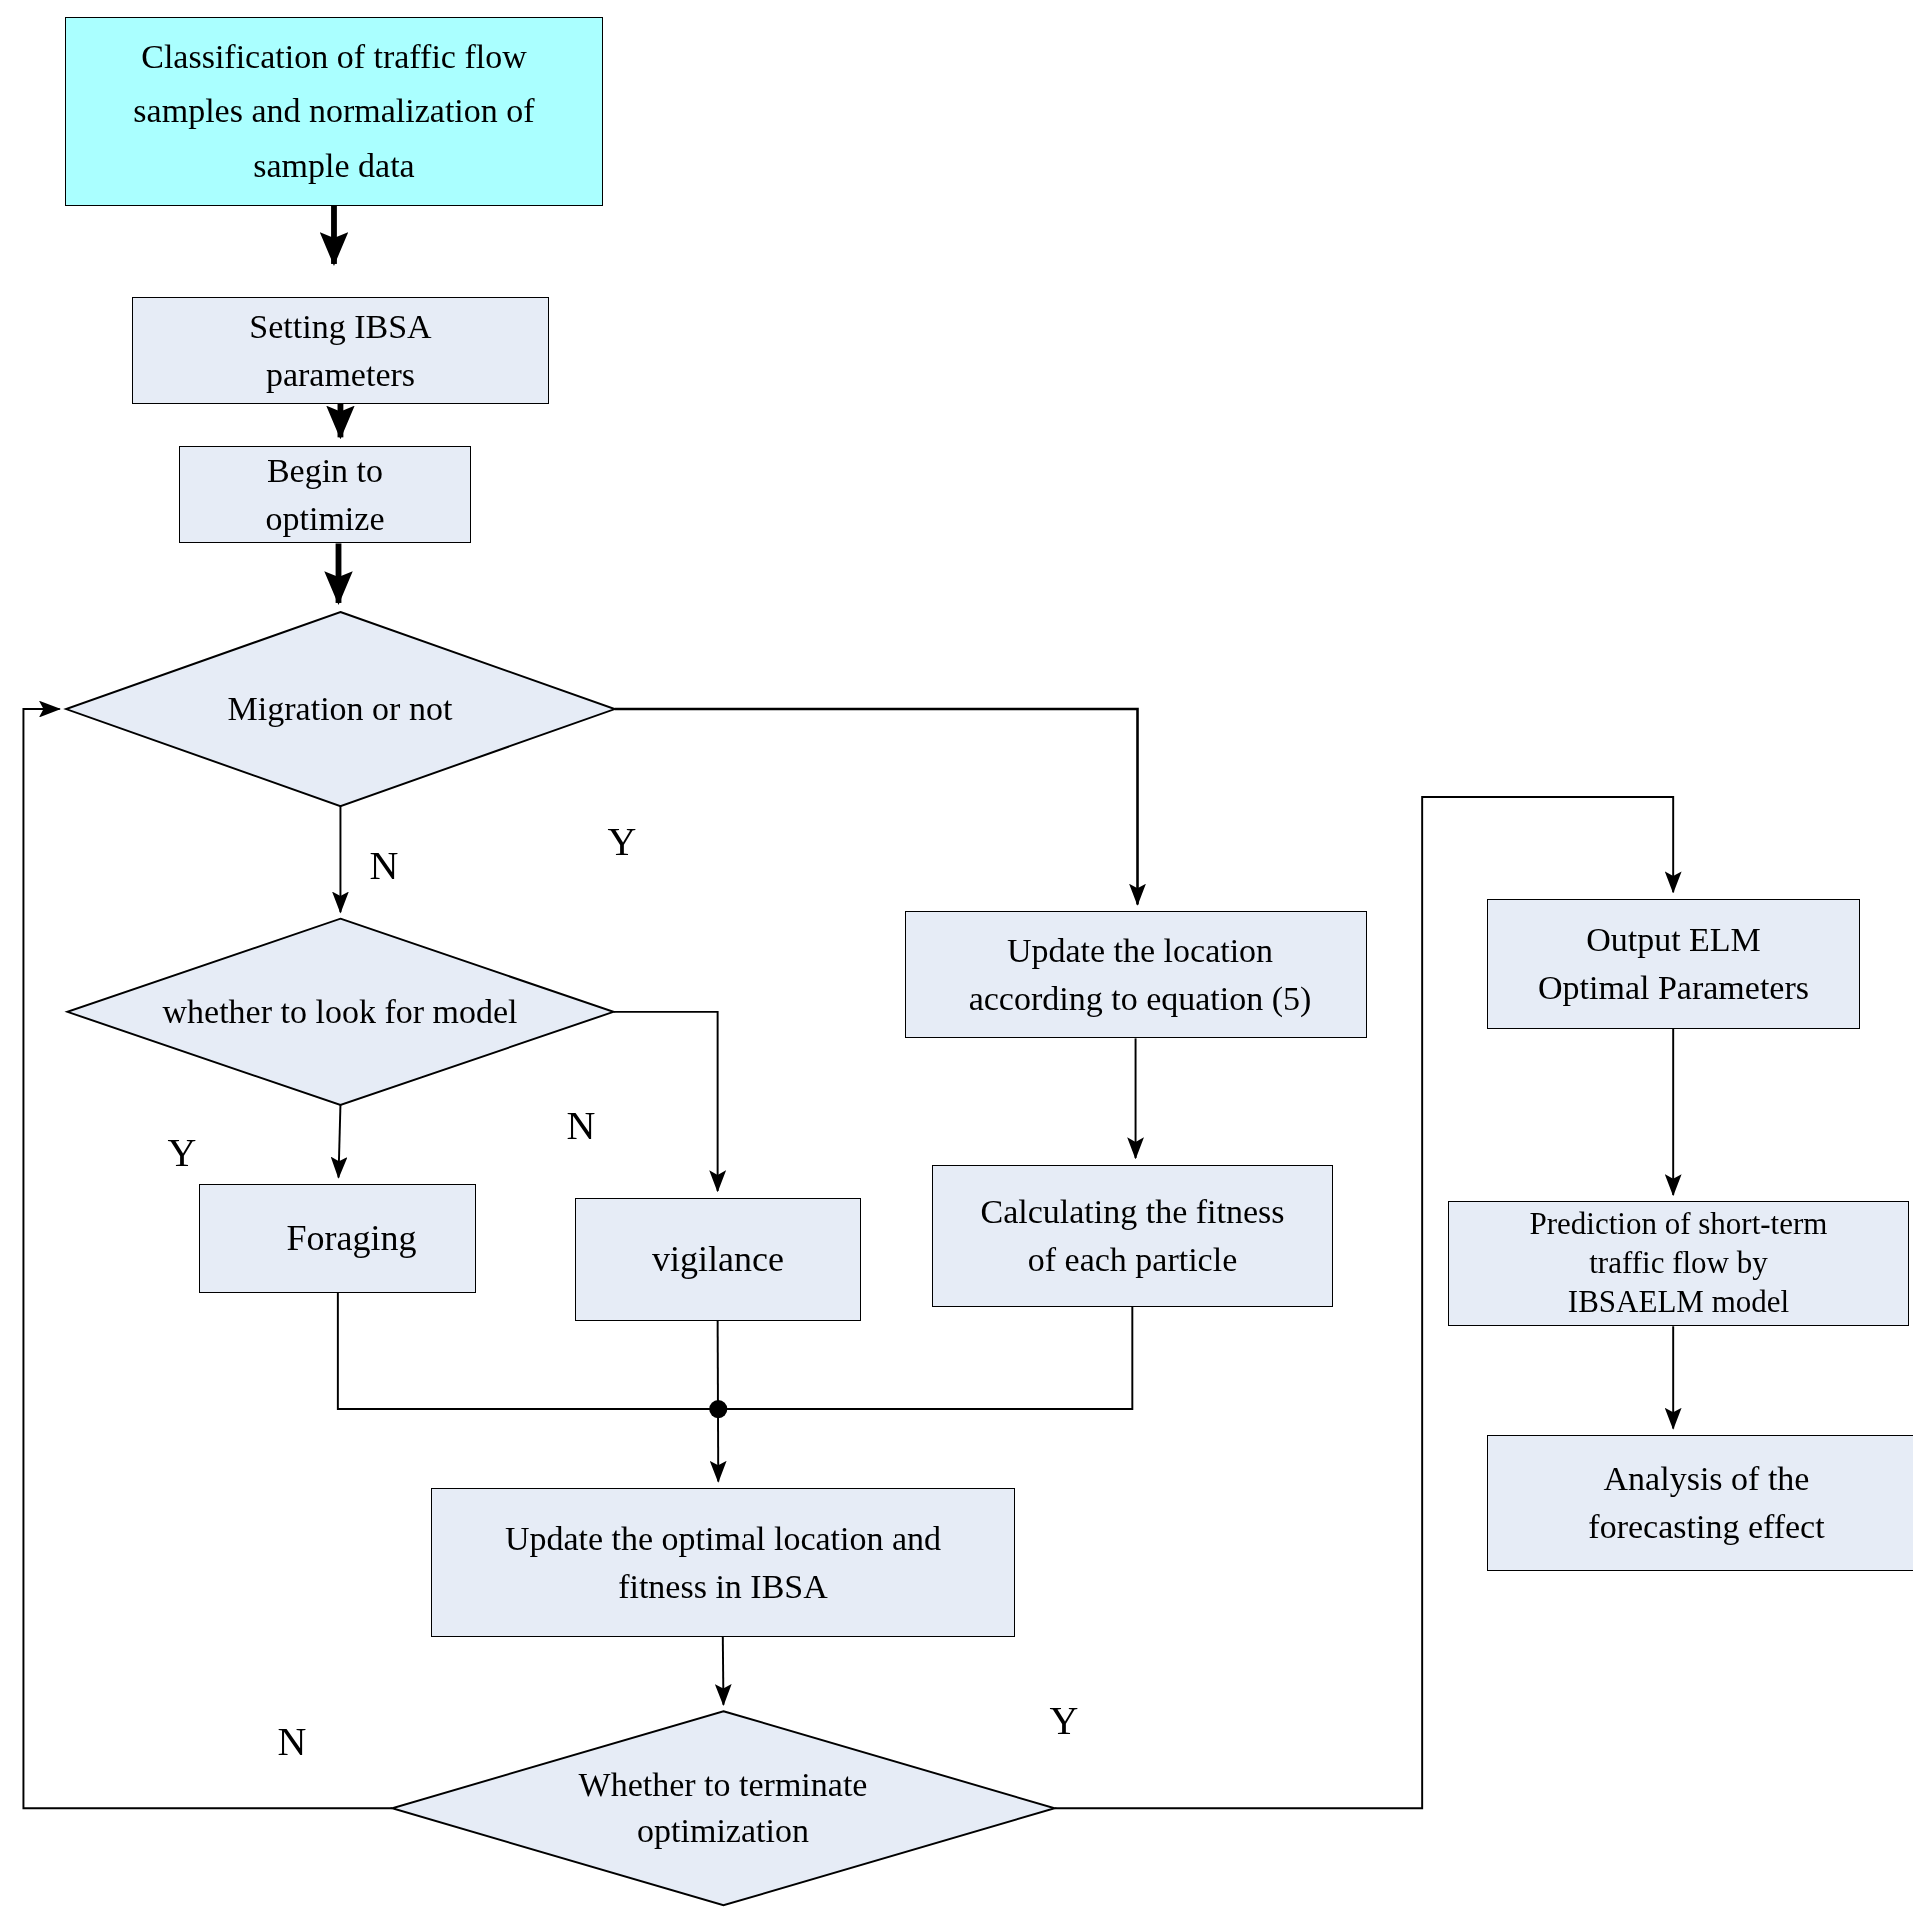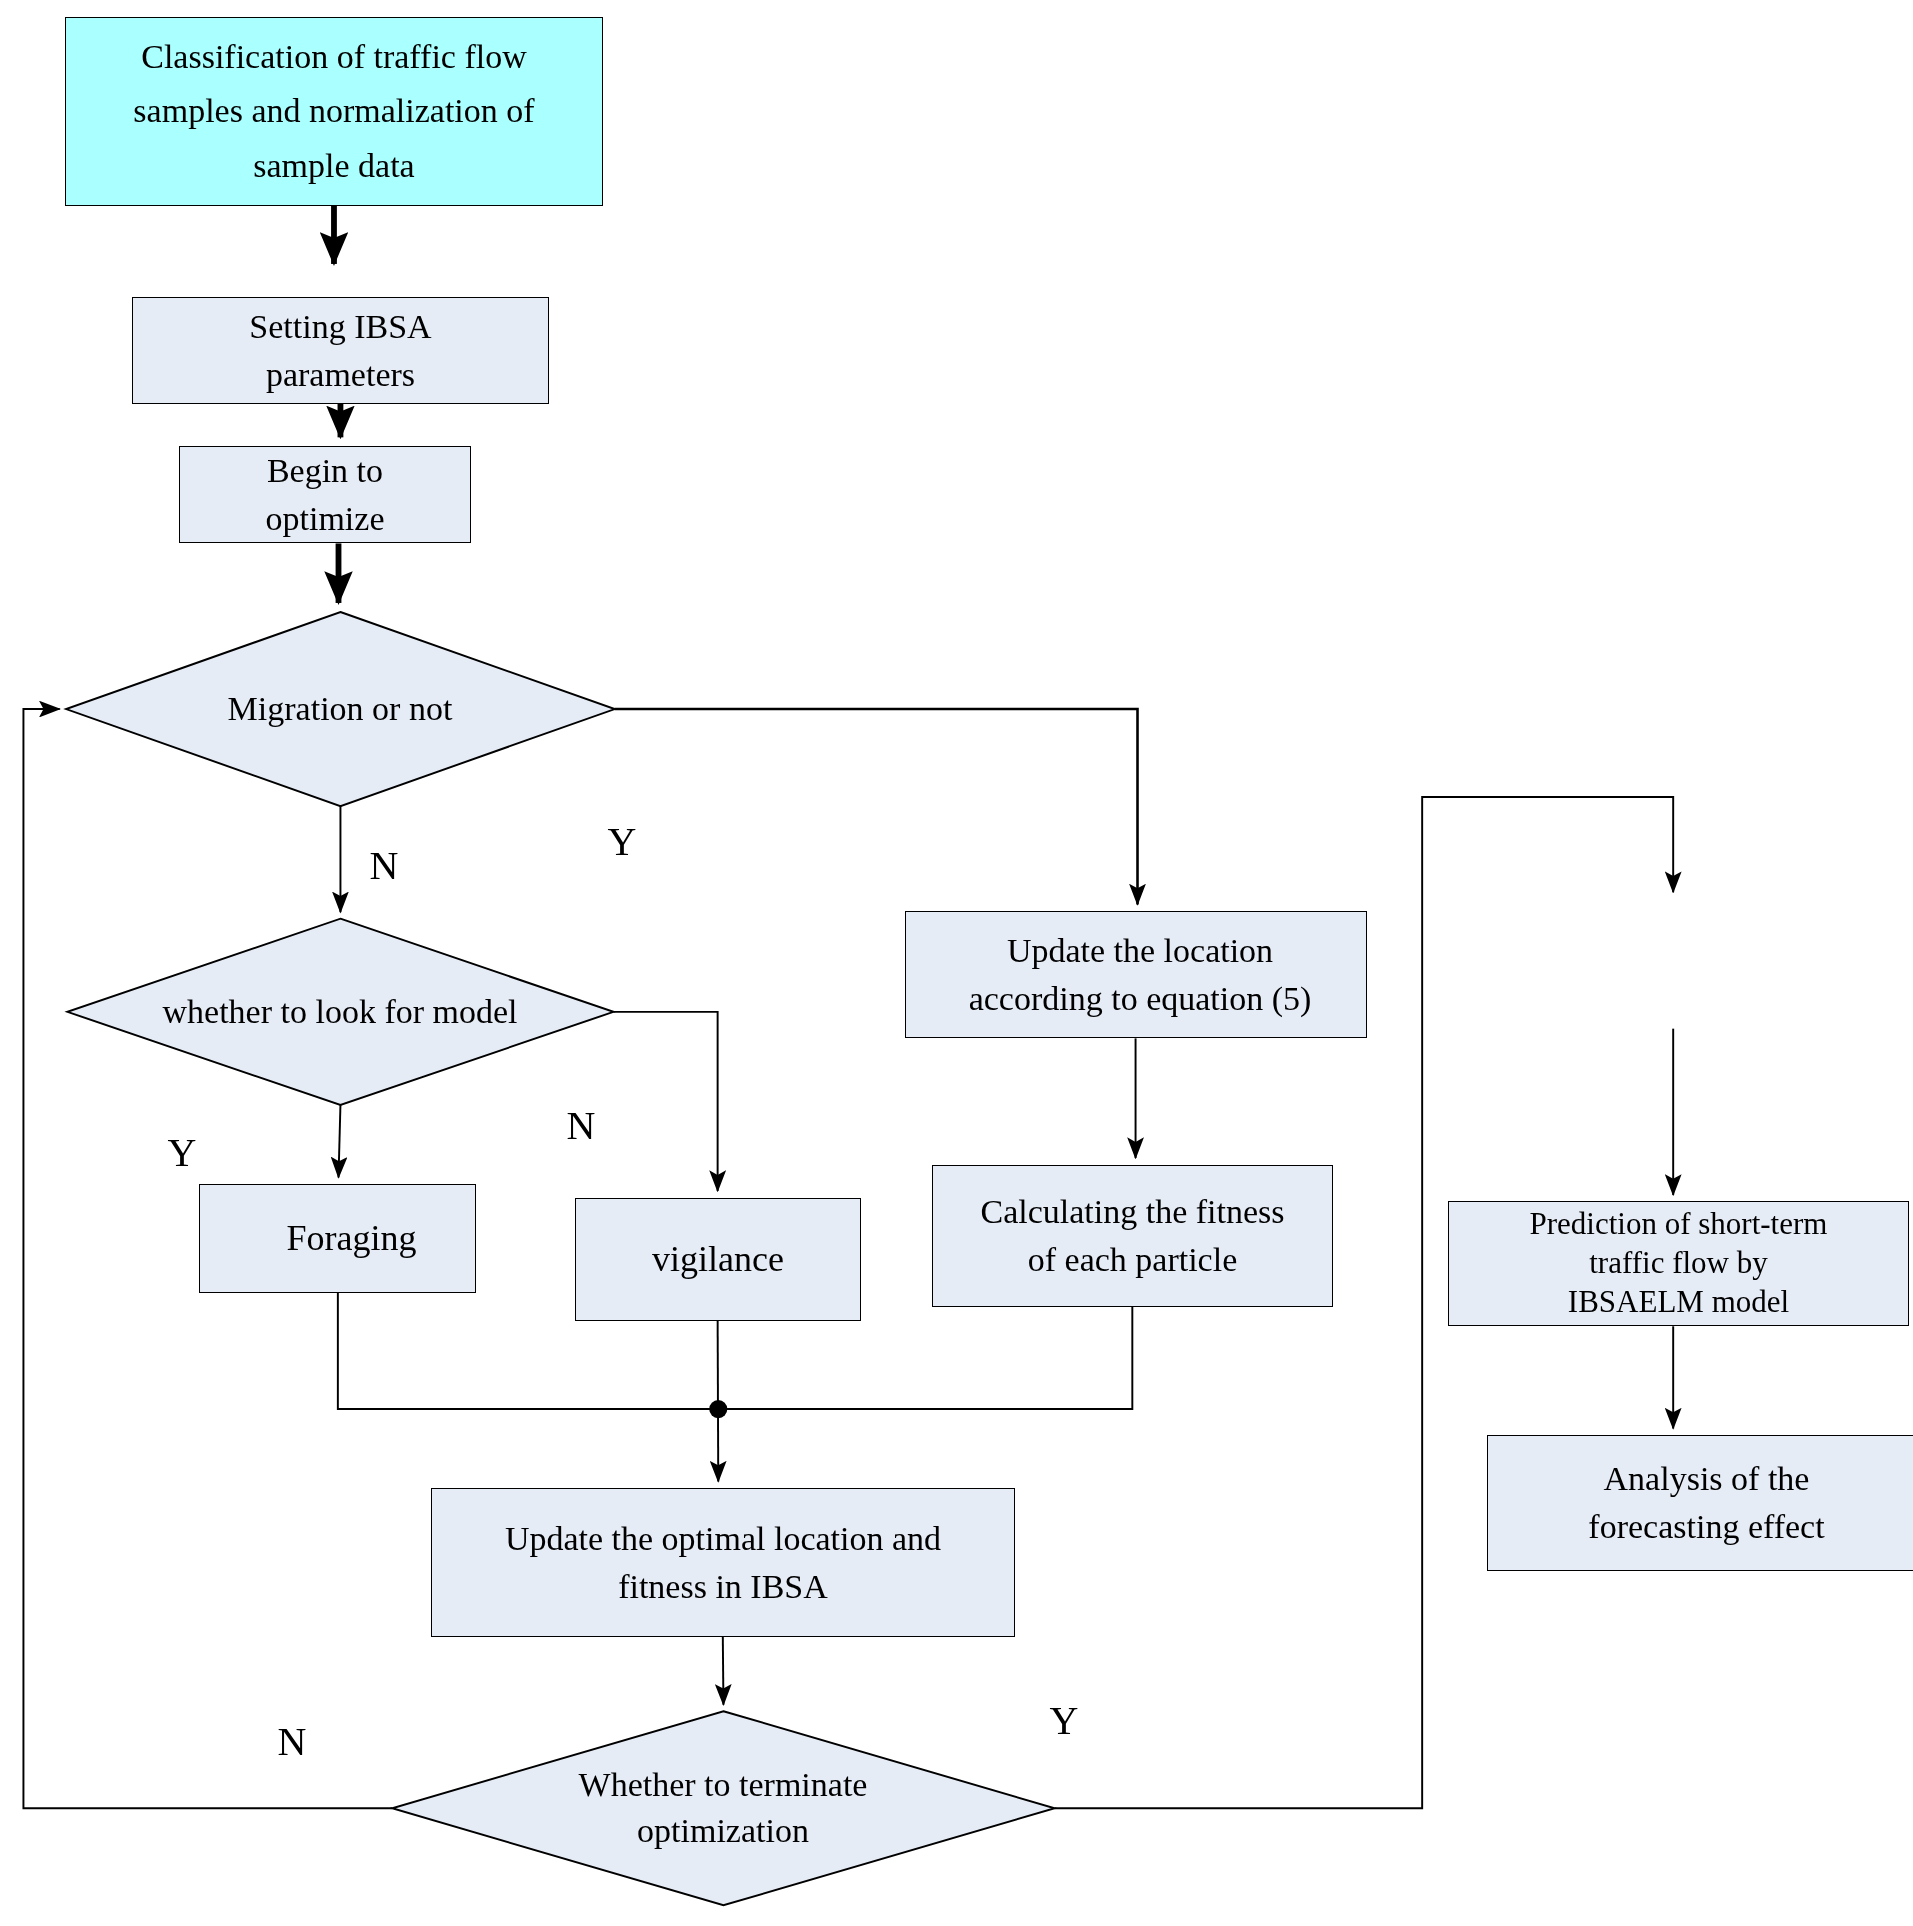--- a/index.html
+++ b/index.html
@@ -124,20 +124,22 @@
   <div class="node n-begin">Begin to
 optimize</div>
   <div class="node n-foraging">Foraging</div>
   <div class="node n-vigilance">vigilance</div>
   <div class="node n-updloc">Update the location
 according to equation (5)</div>
   <div class="node n-calcfit">Calculating the fitness
 of each particle</div>
   <div class="node n-updopt">Update the optimal location and
 fitness in IBSA</div>
+  <div class="node n-outelm">Output ELM
+Optimal Parameters</div>
   <div class="node n-predict">Prediction of short-term
 traffic flow by
 IBSAELM model</div>
   <div class="node n-analysis">Analysis of the
 forecasting effect</div>
 
   <div class="dtext d-migration">Migration or not</div>
   <div class="dtext d-food">whether to look for model</div>
   <div class="dtext d-terminate">Whether to terminate
 optimization</div>

